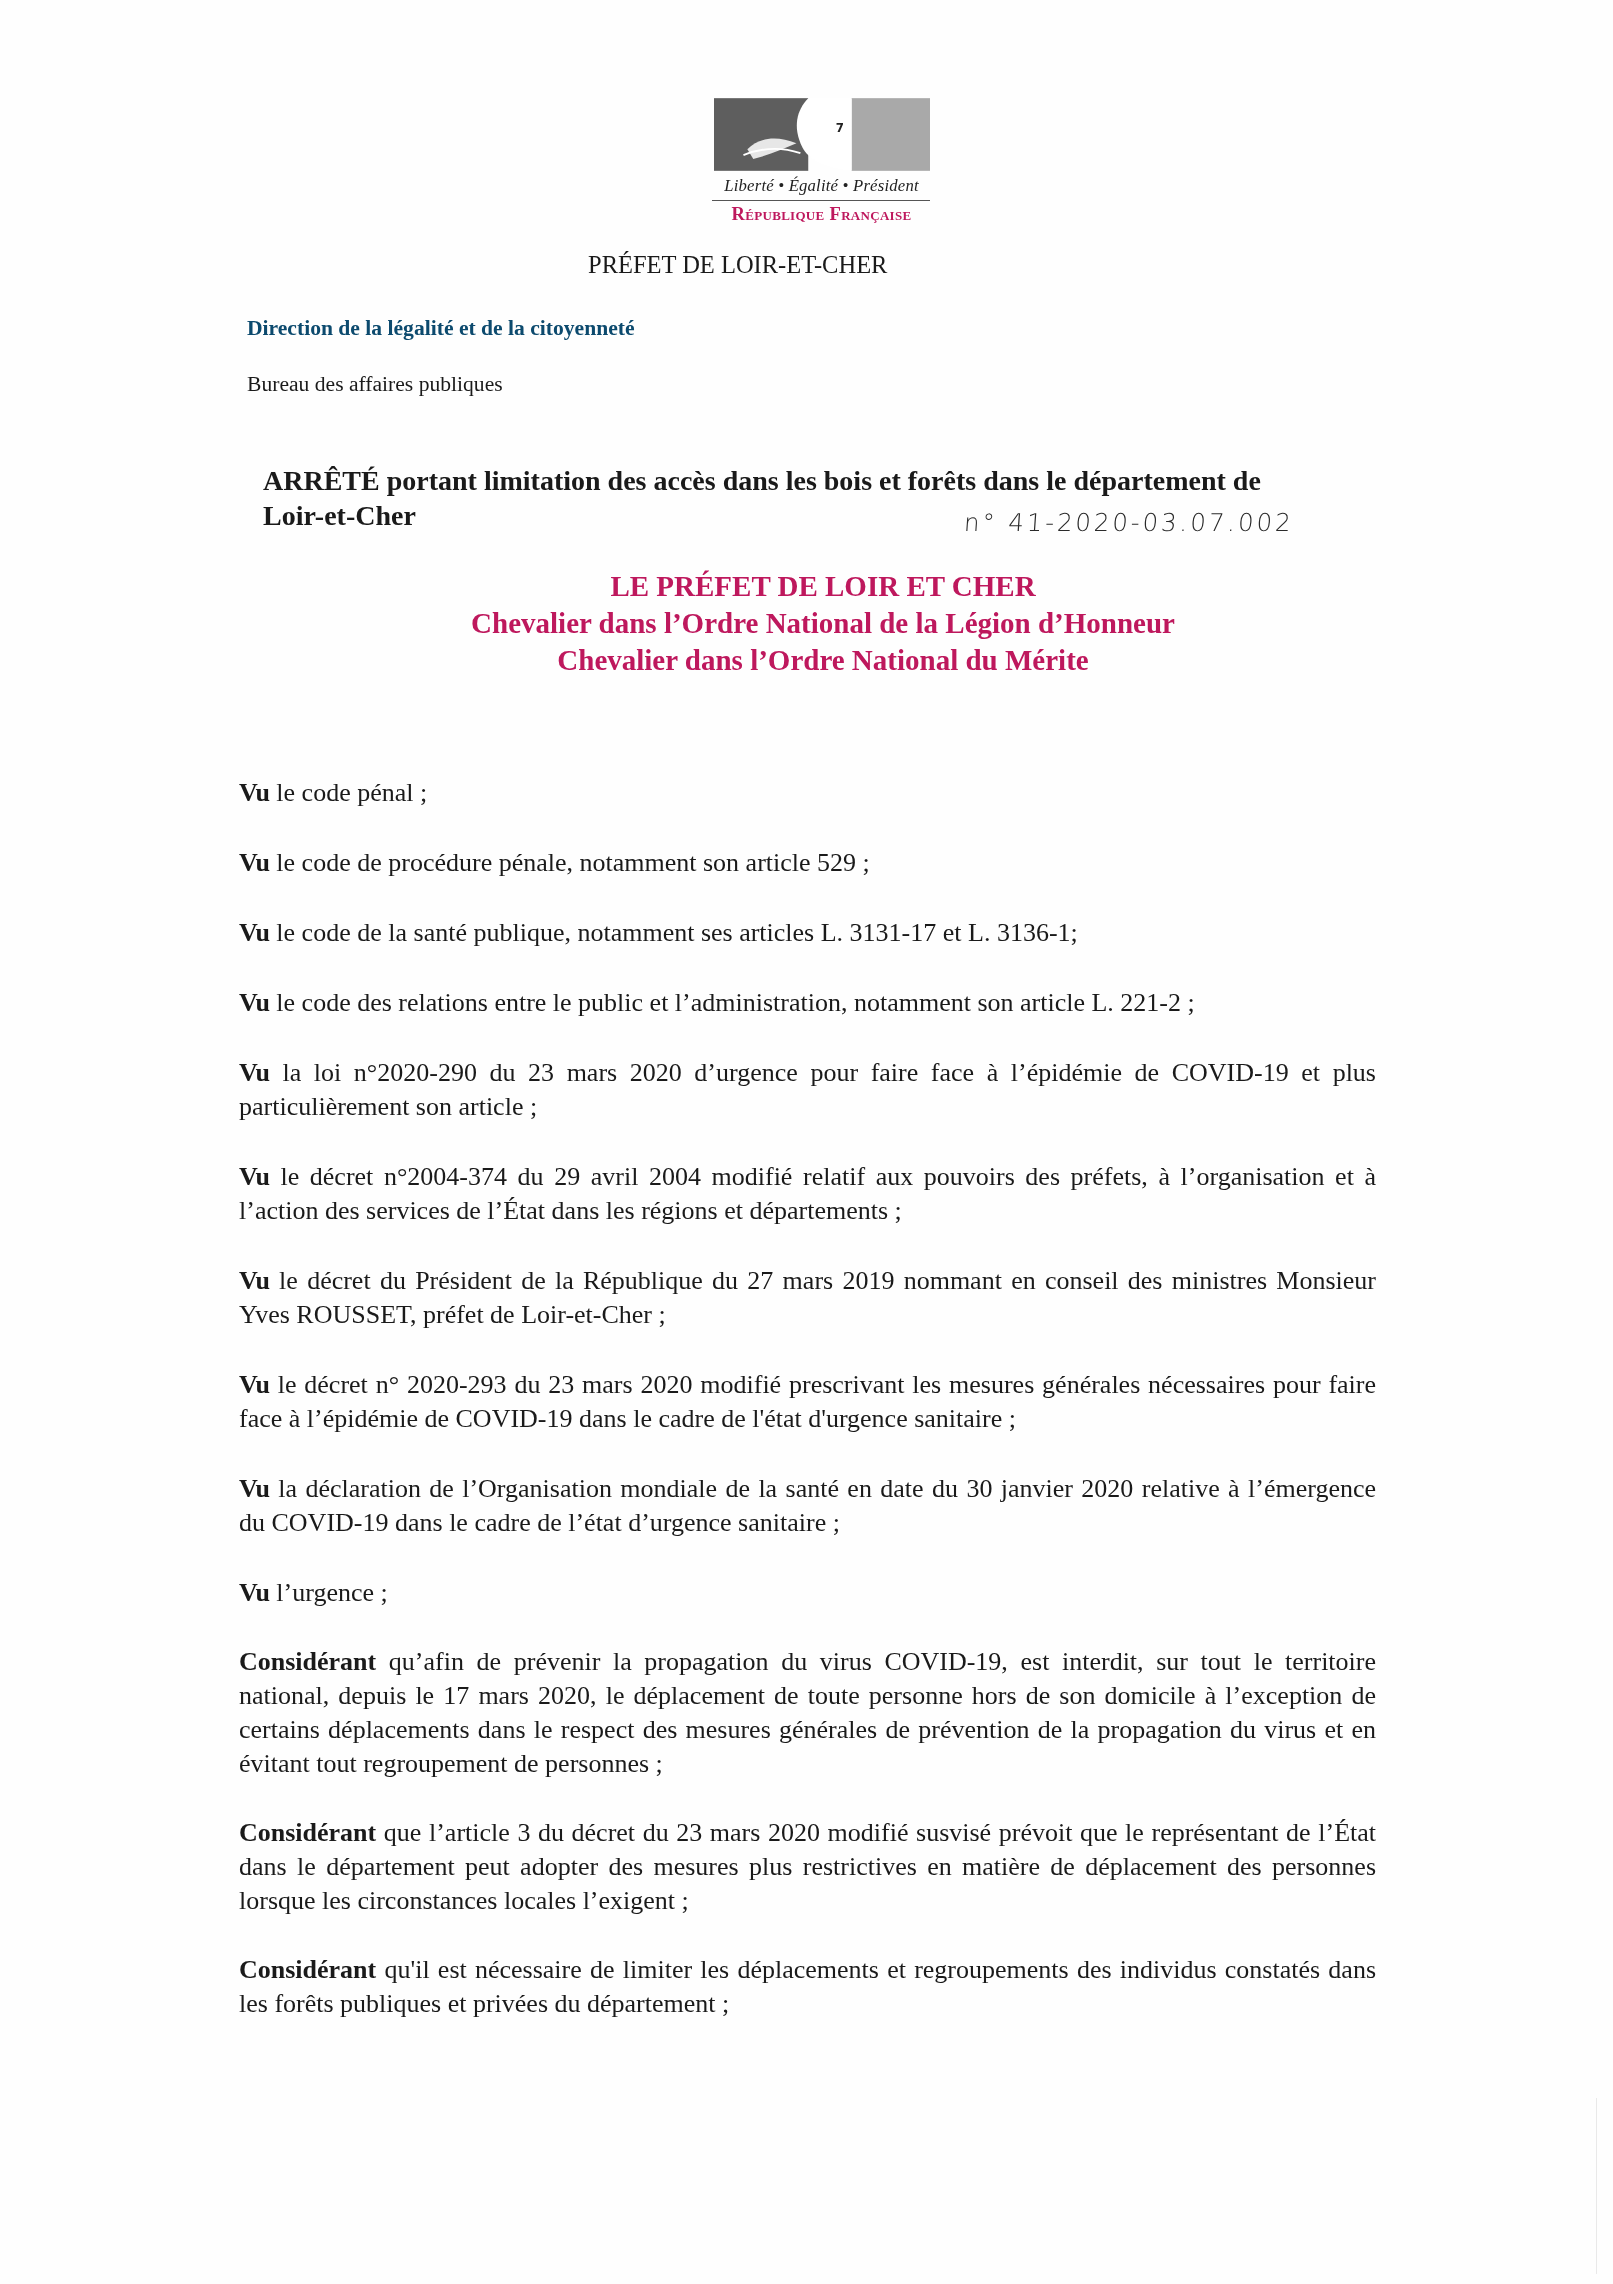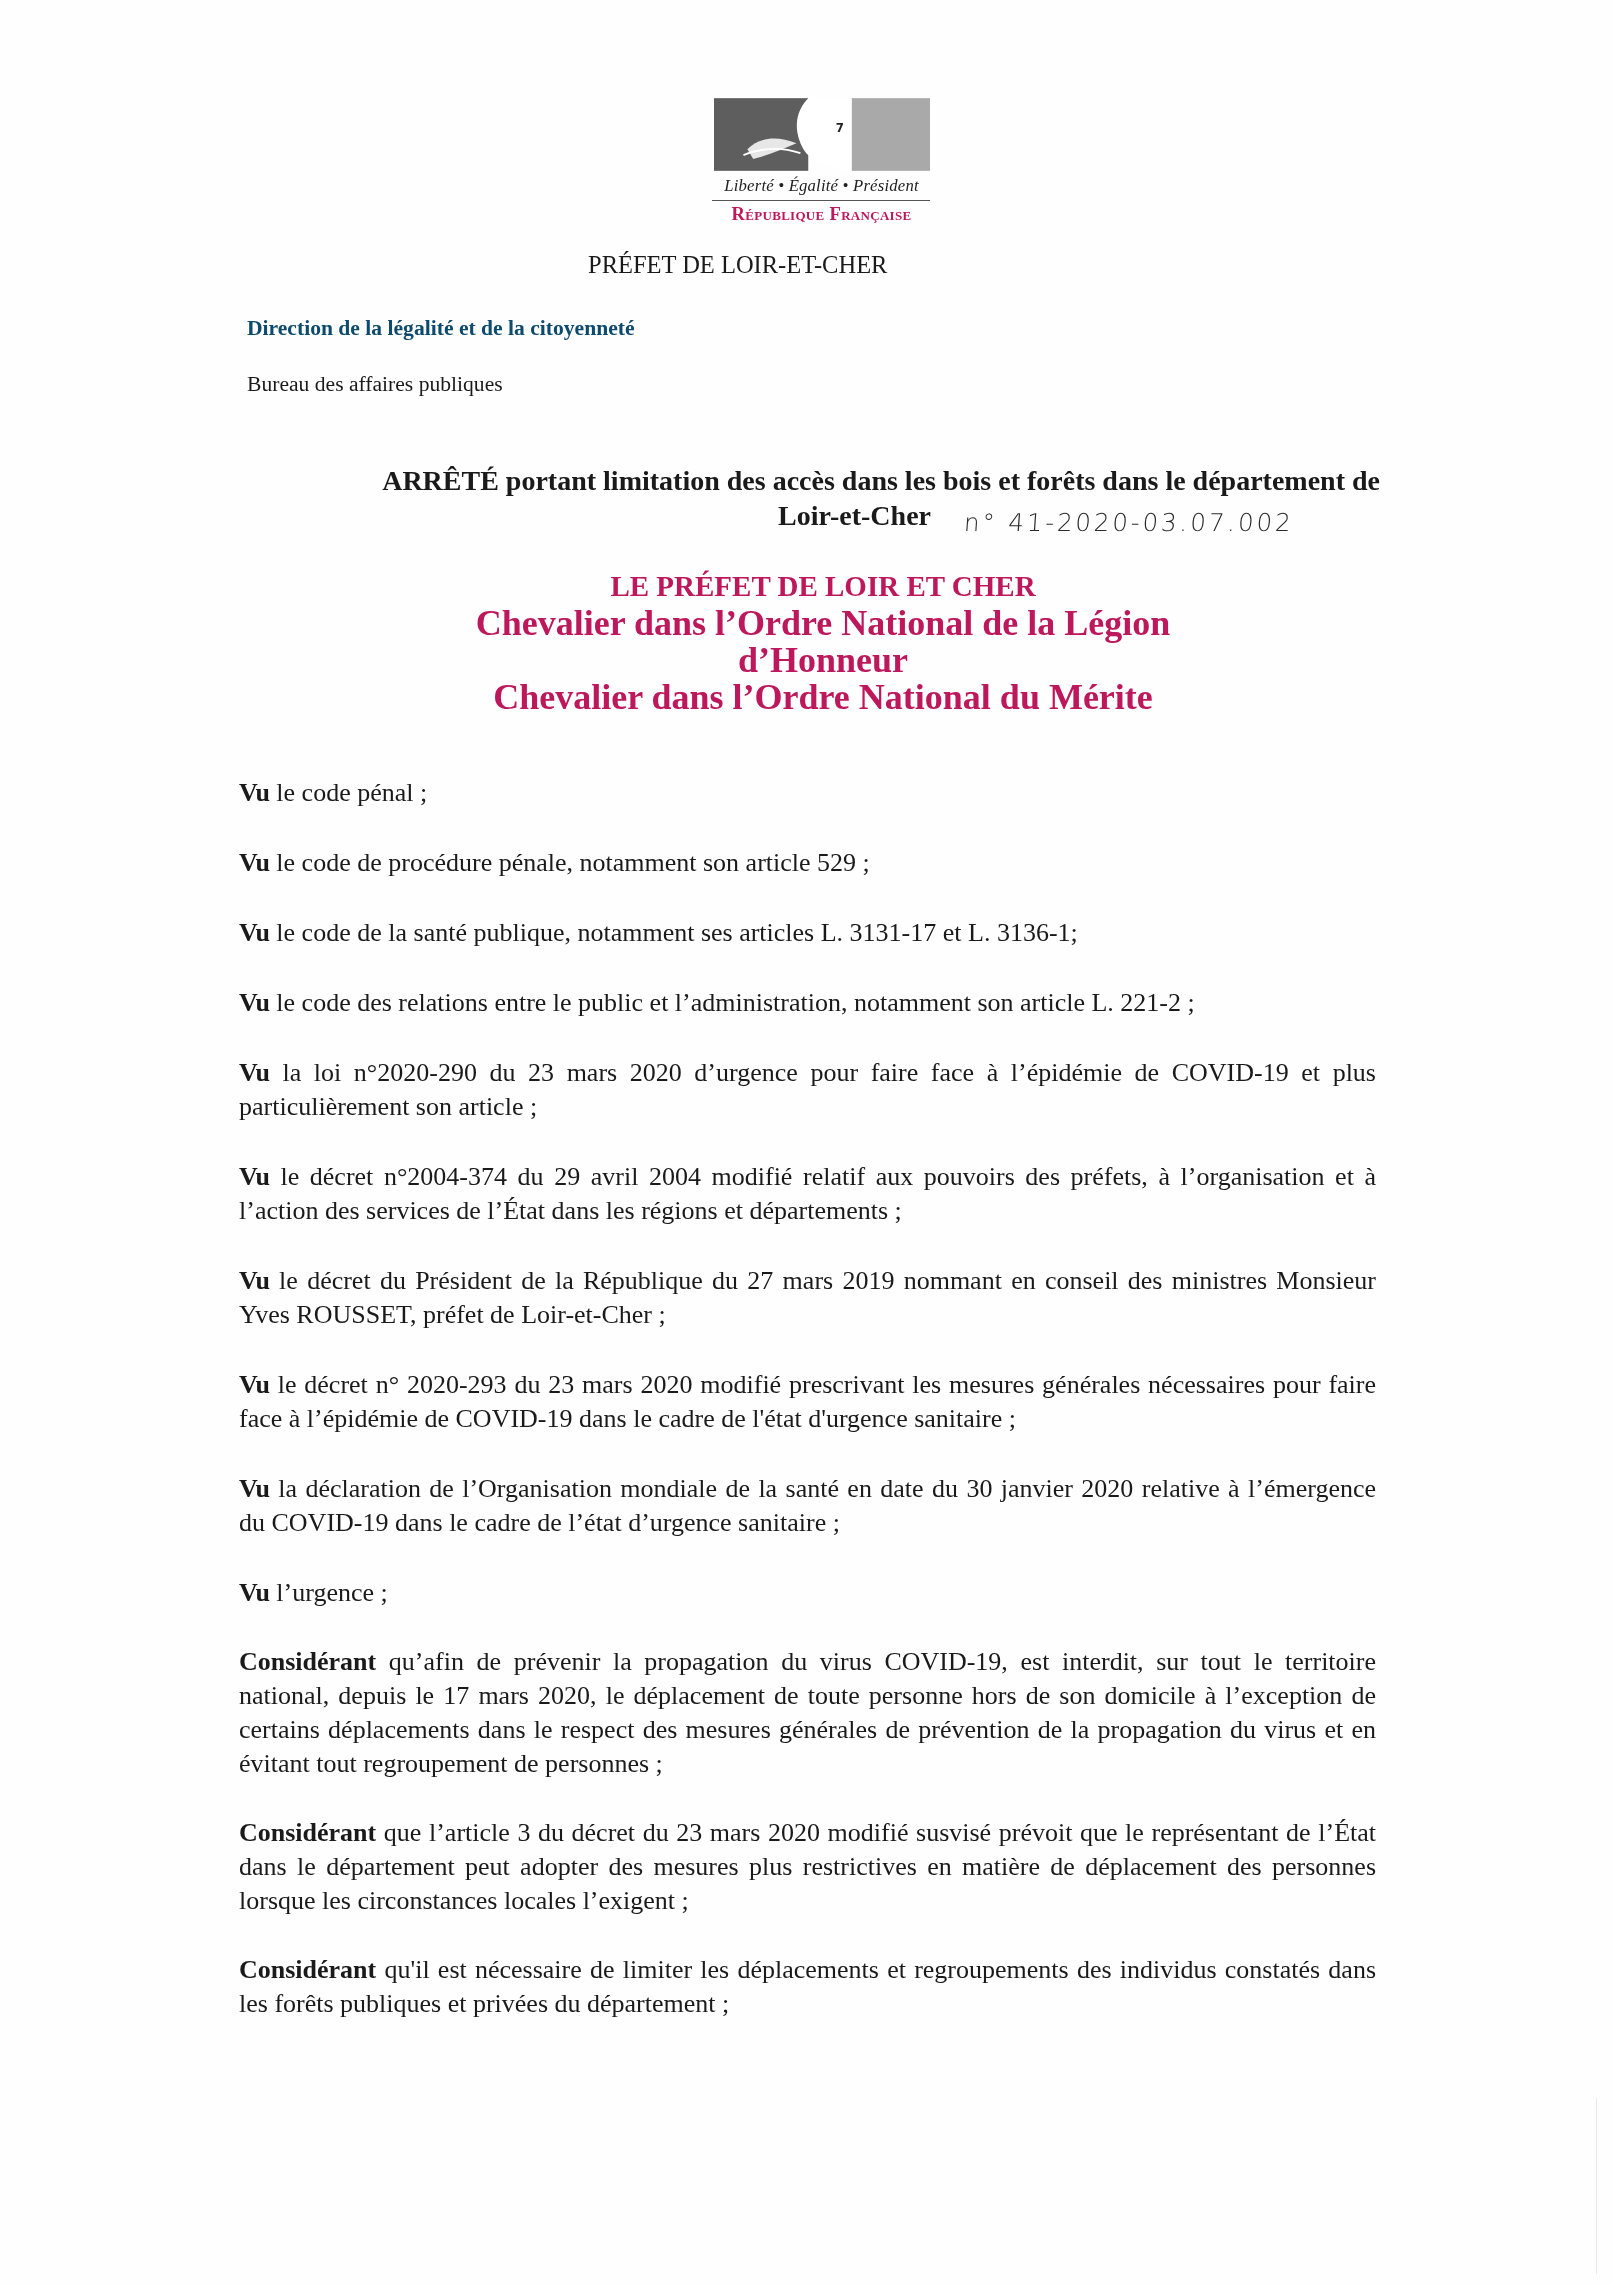--- a/index.html
+++ b/index.html
@@ -74,21 +74,20 @@
     .bureau {
       position: absolute;
       left: 247px; top: 372px;
       font-size: 21.6px;
       color: #1a1a1a;
     }
     .arrete-title {
       position: absolute;
       left: 263px; top: 463px;
       width: 1117px;
-      text-align: right;
       font-size: 28px;
       font-weight: bold;
       line-height: 35px;
       color: #1a1a1a;
     }
     .arrete-title .line2 {
       display: block;
       padding-right: 449px;
     }
     .handwritten {
@@ -105,21 +104,21 @@
       position: absolute;
       left: 421px; top: 568px;
       width: 804px;
       text-align: center;
       font-size: 29px;
       font-weight: bold;
       line-height: 37px;
       color: #be185d;
     }
     .prefet-block .t1 { display: block; }
-    .prefet-block .t2, .prefet-block .t3 { display: block; font-size: 36px; }
+    .prefet-block .t2, .prefet-block .t3 { display: block; font-size: 29px; }
     .body-text {
       position: absolute;
       left: 239px; top: 776px;
       width: 1137px;
       font-size: 26px;
       line-height: 34px;
       color: #1a1a1a;
     }
     .para {
       margin: 0;

